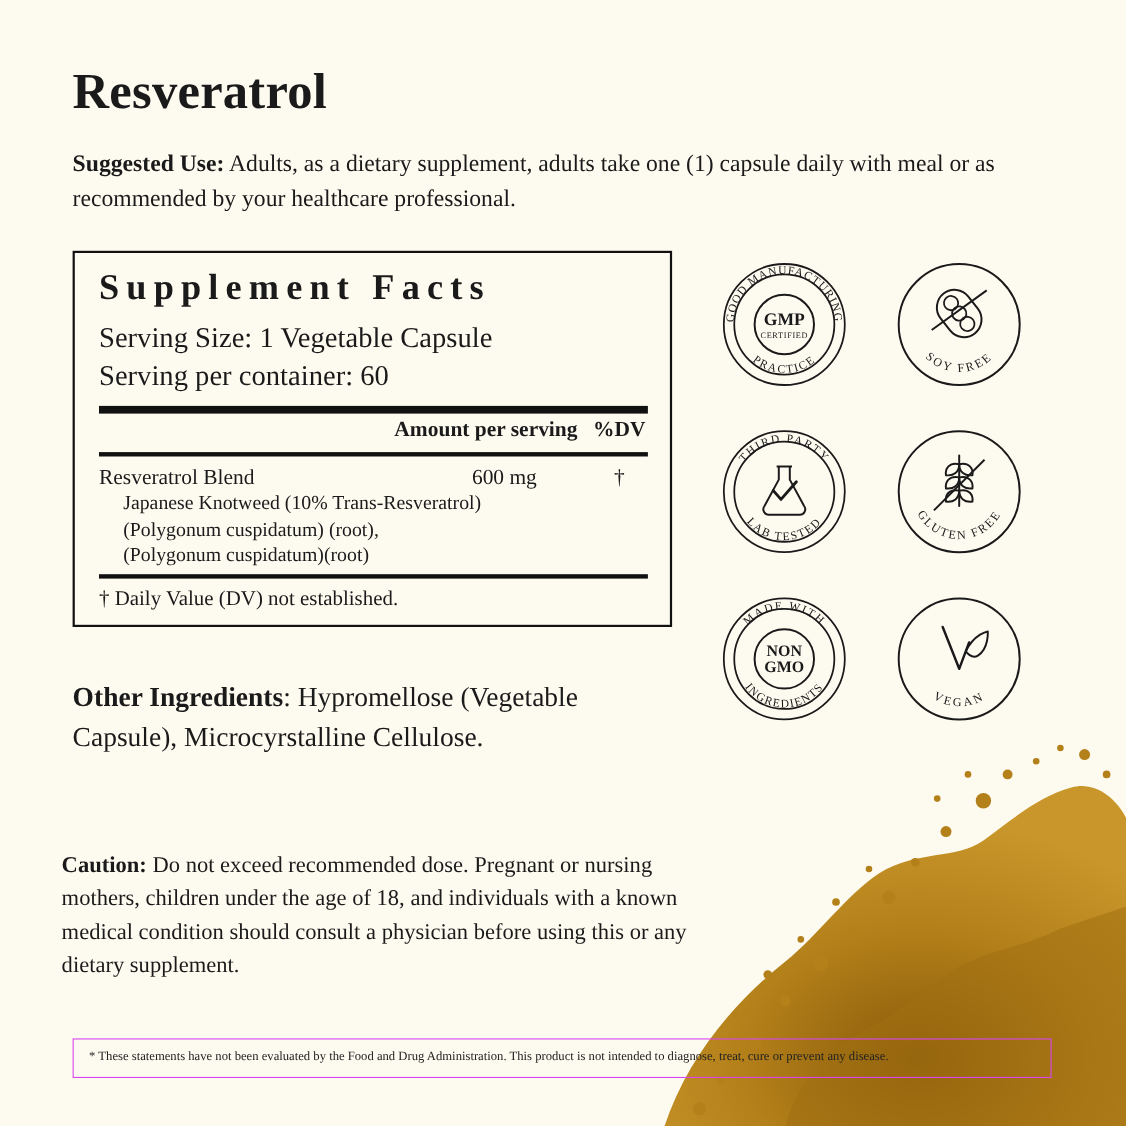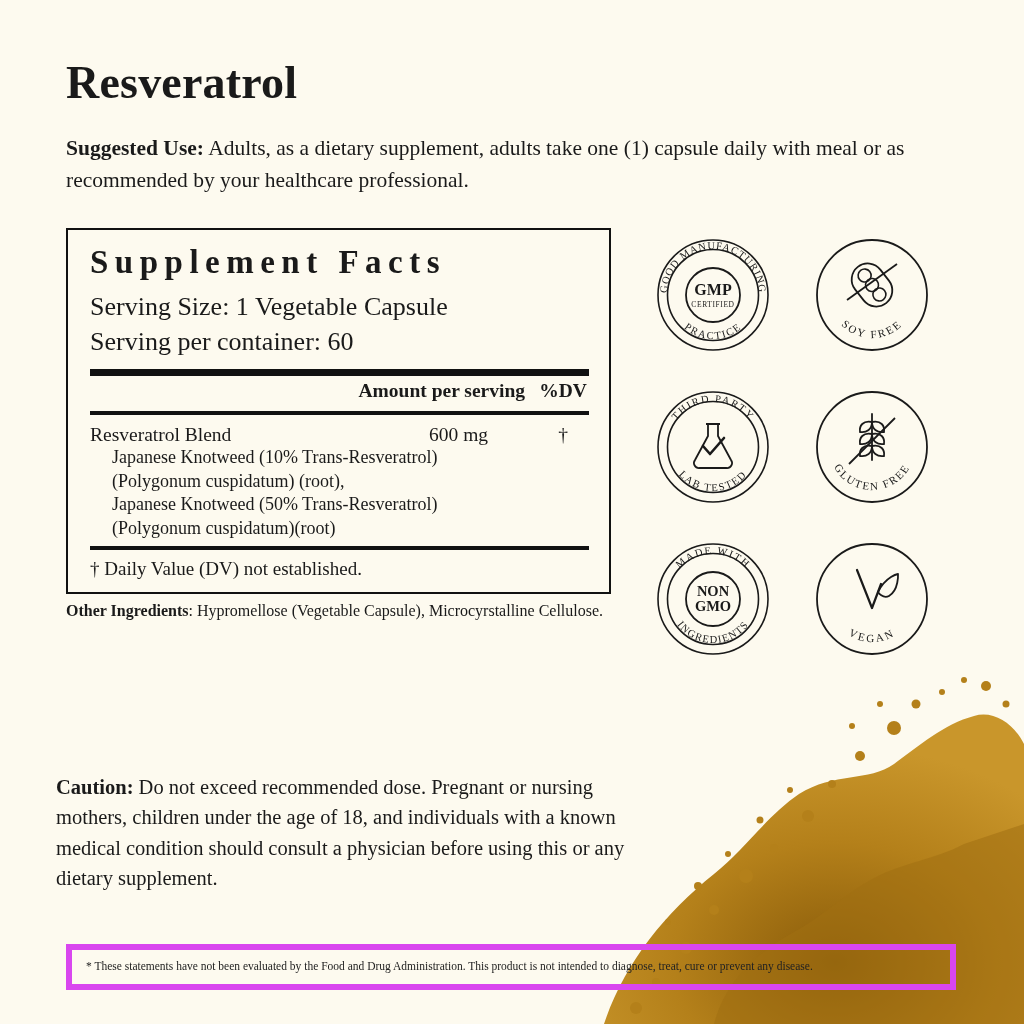--- a/index.html
+++ b/index.html
@@ -112,43 +112,43 @@
   }
 
   .dv-note {
     font-size: 19px;
     padding-top: 8px;
   }
 
   .other {
     position: absolute;
     left: 66px;
-    top: 600px;
+    top: 617px;
     width: 560px;
-    font-size: 16px;
+    font-size: 25px;
     line-height: 1.42;
   }
   .other b { font-weight: bold; }
 
   .caution {
     position: absolute;
     left: 56px;
     top: 772px;
     width: 580px;
     font-size: 20.5px;
     line-height: 1.48;
   }
   .caution b { font-weight: bold; }
 
   .disclaimer {
     position: absolute;
     left: 66px;
     top: 944px;
     width: 890px;
-    border: 6px solid #d946ef;
+    border: 1px solid #d946ef;
     box-sizing: border-box;
     padding: 9px 14px;
     font-size: 11.5px;
     line-height: 1.35;
     color: #222;
   }
 
   
   .badges {
     position: absolute;
@@ -227,21 +227,20 @@
 
     <div class="rule-med"></div>
 
     <div class="blend-row">
       <span class="nm">Resveratrol Blend</span>
       <span class="val">600 mg</span>
       <span class="dag">†</span>
     </div>
     <div class="sub">Japanese Knotweed (10% Trans-Resveratrol)</div>
     <div class="sub ital">(Polygonum cuspidatum) (root),</div>
-    <div class="sub">Japanese Knotweed (50% Trans-Resveratrol)</div>
     <div class="sub ital">(Polygonum cuspidatum)(root)</div>
 
     <div class="rule-med"></div>
 
     <div class="dv-note">† Daily Value (DV) not established.</div>
   </div>
 
   <div class="other">
     <b>Other Ingredients</b><span>: Hypromellose (Vegetable Capsule), Microcyrstalline Cellulose.</span>
   </div>

